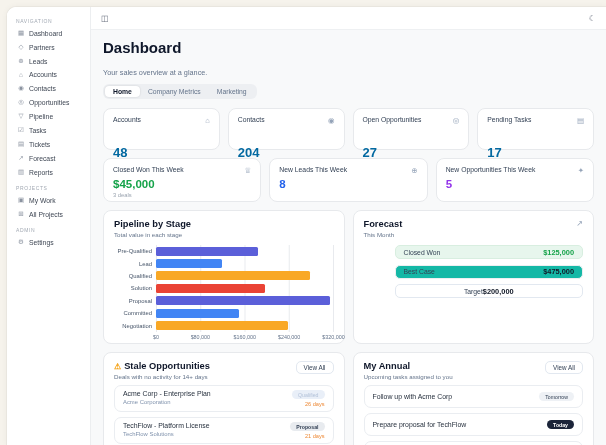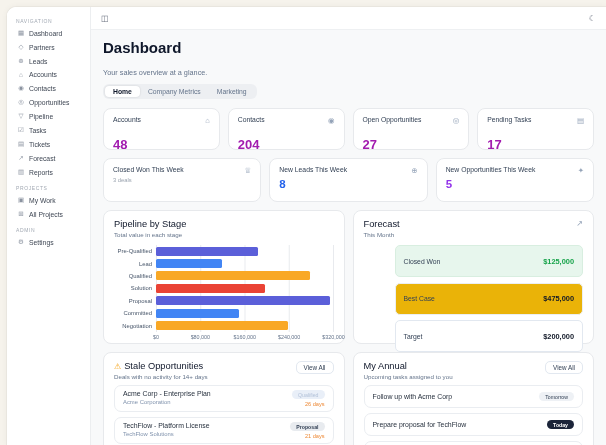--- a/index.html
+++ b/index.html
@@ -39,31 +39,31 @@
   .tab { font-size:6.8px; color:#64748b; padding:2px 8px; border-radius:4px; cursor:pointer; }
   .tab.active { background:#fff; color:#0f172a; font-weight:bold; box-shadow:0 0 2px rgba(0,0,0,.15); }
 
   .card { background:#fff; border:1px solid #e7e9ec; border-radius:8px; }
 
   .stat-row { display:grid; grid-template-columns:repeat(4,1fr); gap:8px; margin-top:9px; }
   .stat-card { padding:7px 9px; height:42px; }
   .stat-top { display:flex; justify-content:space-between; align-items:flex-start; }
   .stat-label { font-size:6.8px; color:#334155; }
   .stat-icon { font-size:7.5px; color:#94a3b8; }
-  .stat-value { font-size:13px; font-weight:bold; margin-top:12px; color:#a21caf; }
+  .stat-value { font-size:13px; font-weight:bold; margin-top:20px; color:#0369a1; }
 
   .hl-row { display:grid; grid-template-columns:repeat(3,1fr); gap:8px; margin-top:8px; }
   .hl-card { padding:7px 9px; height:44px; }
   .hl-value { font-size:11.5px; font-weight:bold; margin-top:3px; }
   .hl-sub { font-size:5.8px; color:#9aa3af; margin-top:2px; }
 
   .panels { display:grid; grid-template-columns:1fr 1fr; gap:8px; margin-top:8px; }
   .panel { padding:8px 10px; }
   .panel-head { display:flex; justify-content:space-between; align-items:flex-start; }
-  .panel-title { font-size:9.3px; font-weight:normal; color:#0f172a; display:flex; align-items:center; gap:3px; }
+  .panel-title { font-size:9.3px; font-weight:bold; color:#0f172a; display:flex; align-items:center; gap:3px; }
   .panel-sub { font-size:6.2px; color:#64748b; margin-top:2px; }
   .panel-icon { font-size:8px; color:#94a3b8; }
   .warn-ic { color:#f59e0b; font-size:8px; }
   .view-all { font-size:6.3px; color:#334155; background:#fff; border:1px solid #e2e8f0;
     border-radius:5px; padding:2px 7px; cursor:pointer; }
 
   
   .chart-panel { height:134px; }
   .chart { margin-top:7px; }
   .bar-row { display:flex; align-items:center; height:12.4px; }
@@ -72,21 +72,21 @@
   .bar-track { flex:1; height:12.4px; position:relative;
     background-image:linear-gradient(to right,#e8eaee 1px,transparent 1px);
     background-size:25% 100%; border-right:1px solid #e8eaee; }
   .bar { position:absolute; left:0; top:1.7px; height:9px; border-radius:1.5px; }
   .axis { position:relative; margin-left:42px; height:9px; margin-top:2px; }
   .axis span { position:absolute; top:0; transform:translateX(-50%);
     font-size:5.4px; color:#64748b; white-space:nowrap; }
 
   
   .fc-rows { margin-top:7px; }
-  .fc-row { height:32px; border-radius:5px; display:flex; justify-content:space-between;
+  .fc-row { height:14px; border-radius:5px; display:flex; justify-content:space-between;
     align-items:center; padding:0 8px; margin-bottom:5.5px; border:1px solid transparent;margin-left:31px; }
   .fc-label { font-size:6.8px; color:#334155; }
   .fc-value { font-size:7.4px; font-weight:bold; }
 
   
   .bottom-panel { height:170px; }
   .list-item { border:1px solid #eaedf1; border-radius:7px; padding:4px 8px; margin-top:5px;
     display:flex; justify-content:space-between; background:#fff; cursor:pointer; }
   .li-title { font-size:6.9px; color:#1f2937; }
   .li-company { font-size:5.9px; color:#8193ad; margin-top:2px; }
@@ -216,20 +216,21 @@
             <div class="stat-value">17</div>
           </div>
         </div>
 
       <div class="hl-row">
           <div class="card hl-card">
             <div class="stat-top">
               <span class="stat-label">Closed Won This Week</span>
               <span class="stat-icon">♕</span>
             </div>
+            <div class="hl-value" style="color: rgb(22, 163, 74);">$45,000</div>
             <div class="hl-sub">3 deals</div>
           </div>
           <div class="card hl-card">
             <div class="stat-top">
               <span class="stat-label">New Leads This Week</span>
               <span class="stat-icon">⊕</span>
             </div>
             <div class="hl-value" style="color: rgb(37, 99, 235);">8</div>
           </div>
           <div class="card hl-card">
@@ -304,25 +305,25 @@
               <div class="panel-title">Forecast</div>
               <div class="panel-sub">This Month</div>
             </div>
             <span class="panel-icon">↗</span>
           </div>
           <div class="fc-rows">
               <div class="fc-row" style="background: rgb(231, 246, 237); border-color: rgb(216, 238, 224);">
                 <span class="fc-label">Closed Won</span>
                 <span class="fc-value" style="color: rgb(22, 163, 74);">$125,000</span>
               </div>
-              <div class="fc-row" style="background: #eab308; border-color: rgb(236, 239, 241);">
+              <div class="fc-row" style="background: #14b8a6; border-color: rgb(236, 239, 241);">
                 <span class="fc-label">Best Case</span>
                 <span class="fc-value" style="color: rgb(17, 24, 39);">$475,000</span>
               </div>
-              <div class="fc-row" style="background: rgb(255, 255, 255); border-color: rgb(226, 232, 240);">
+              <div class="fc-row" style="background: rgb(255, 255, 255); border-color: rgb(226, 232, 240); justify-content: center;">
                 <span class="fc-label">Target</span>
                 <span class="fc-value" style="color: rgb(17, 24, 39);">$200,000</span>
               </div>
             </div>
         </div>
       </div>
 
       <div class="panels">
         <div class="card panel bottom-panel">
           <div class="panel-head">

